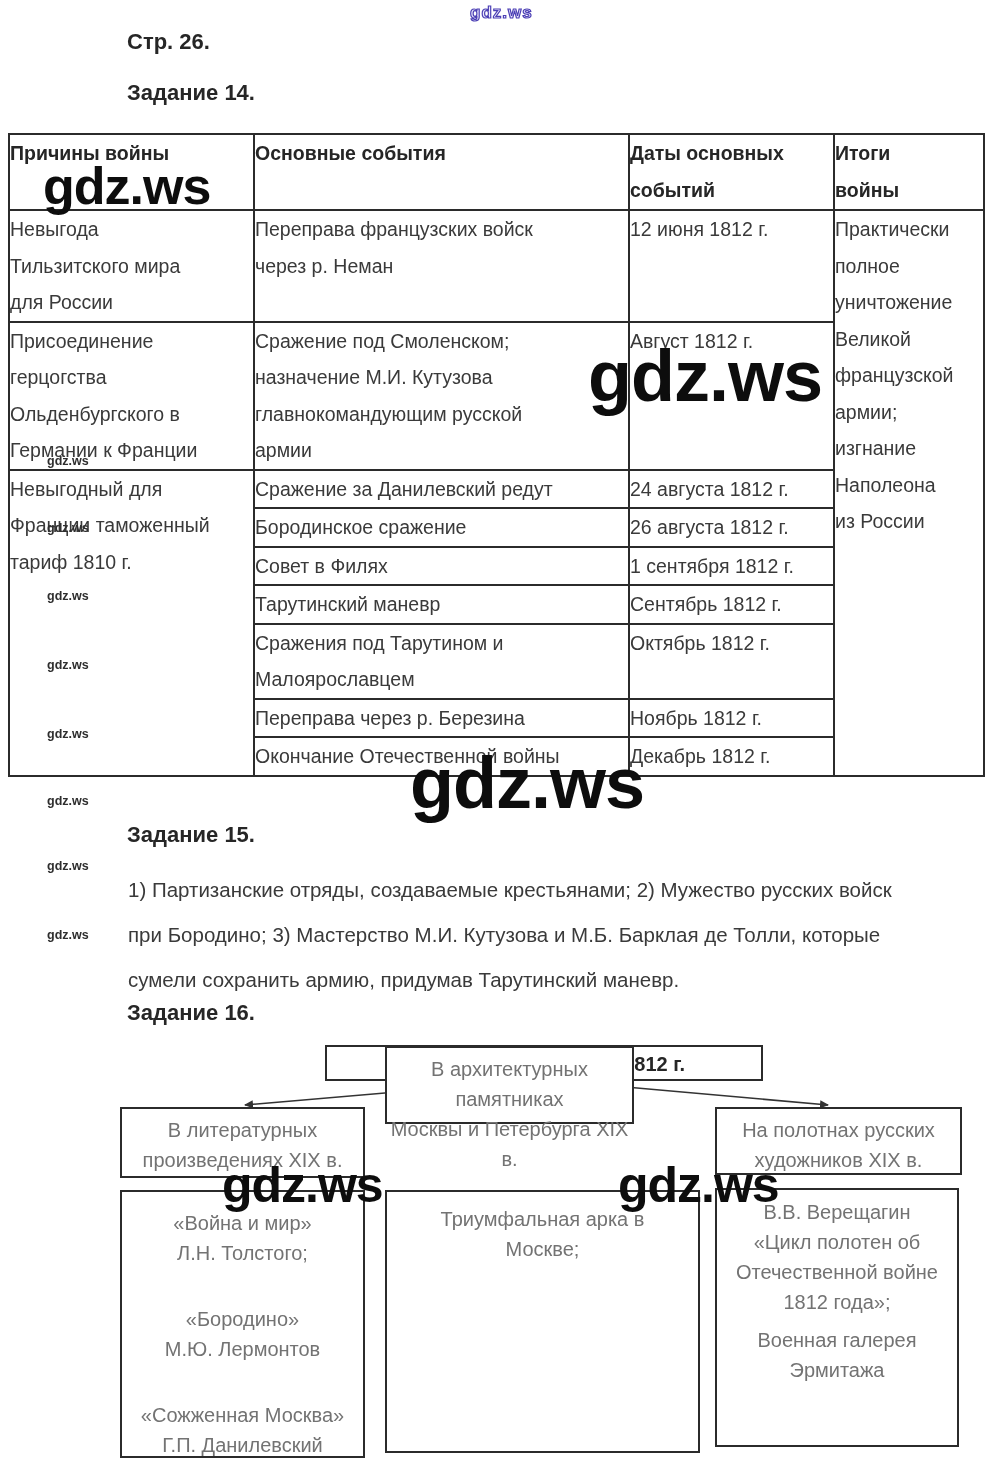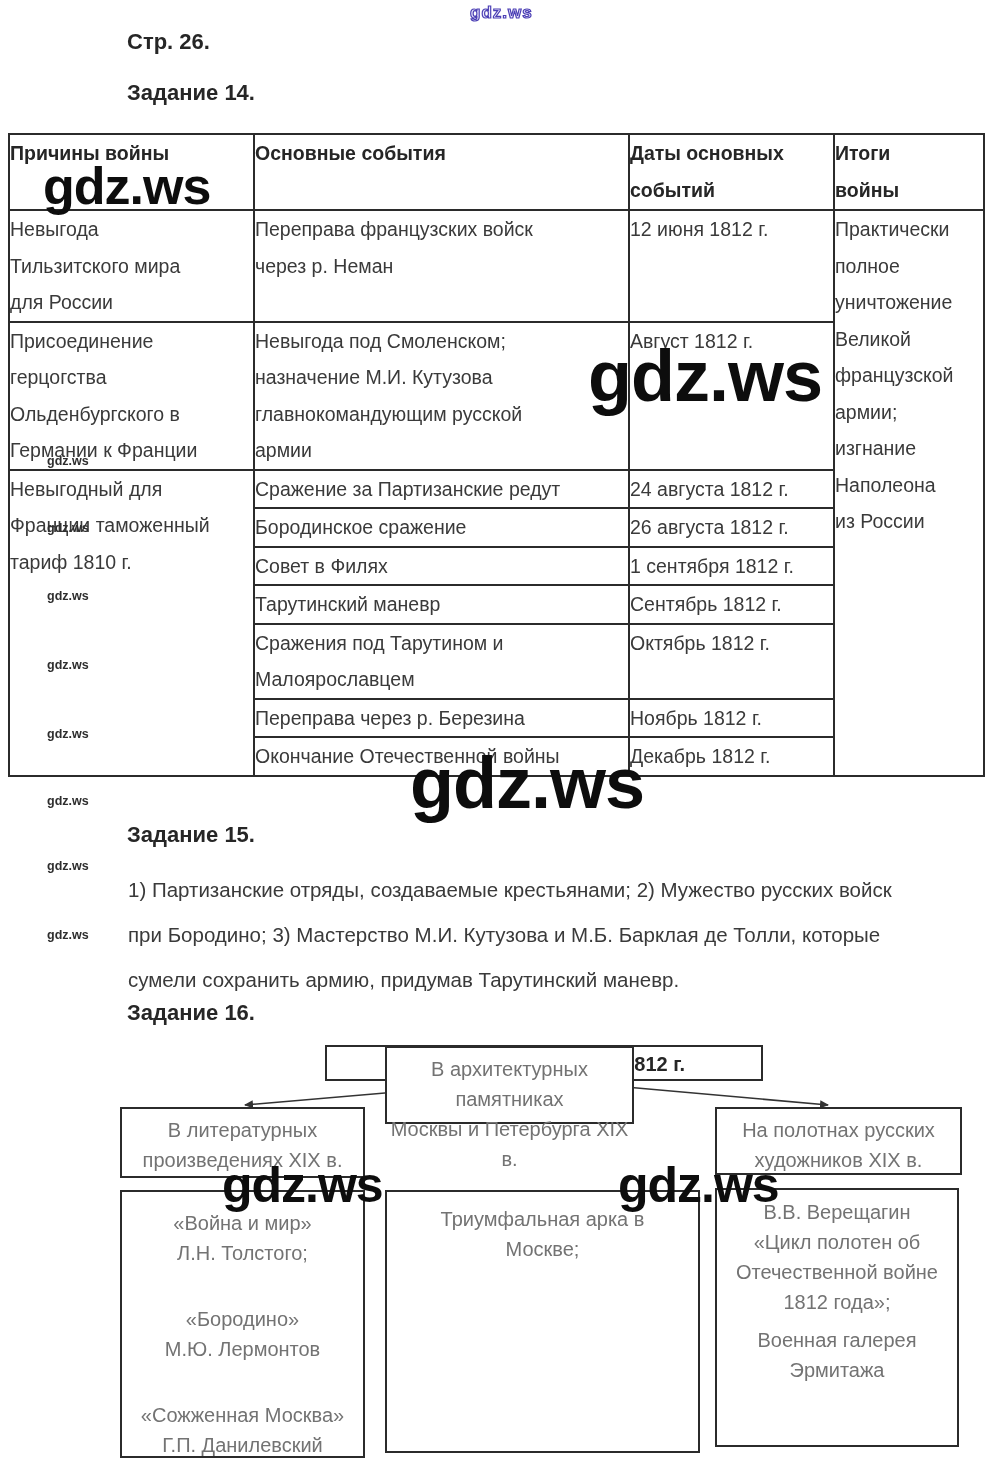--- a/index.html
+++ b/index.html
@@ -109,31 +109,31 @@
 армии;
 изгнание
 Наполеона
 из России</td>
     </tr>
     <tr class="h-r2">
       <td>Присоединение
 герцогства
 Ольденбургского в
 Германии к Франции</td>
-      <td>Невыгода под Смоленском;
+      <td>Сражение под Смоленском;
 назначение М.И. Кутузова
 главнокомандующим русской
 армии</td>
       <td>Август 1812 г.</td>
     </tr>
     <tr class="h-single">
       <td rowspan="7">Невыгодный для
 Франции таможенный
 тариф 1810 г.</td>
-      <td>Сражение за Партизанские редут</td>
+      <td>Сражение за Данилевский редут</td>
       <td>24 августа 1812 г.</td>
     </tr>
     <tr class="h-single">
       <td>Бородинское сражение</td>
       <td>26 августа 1812 г.</td>
     </tr>
     <tr class="h-single">
       <td>Совет в Филях</td>
       <td>1 сентября 1812 г.</td>
     </tr>

